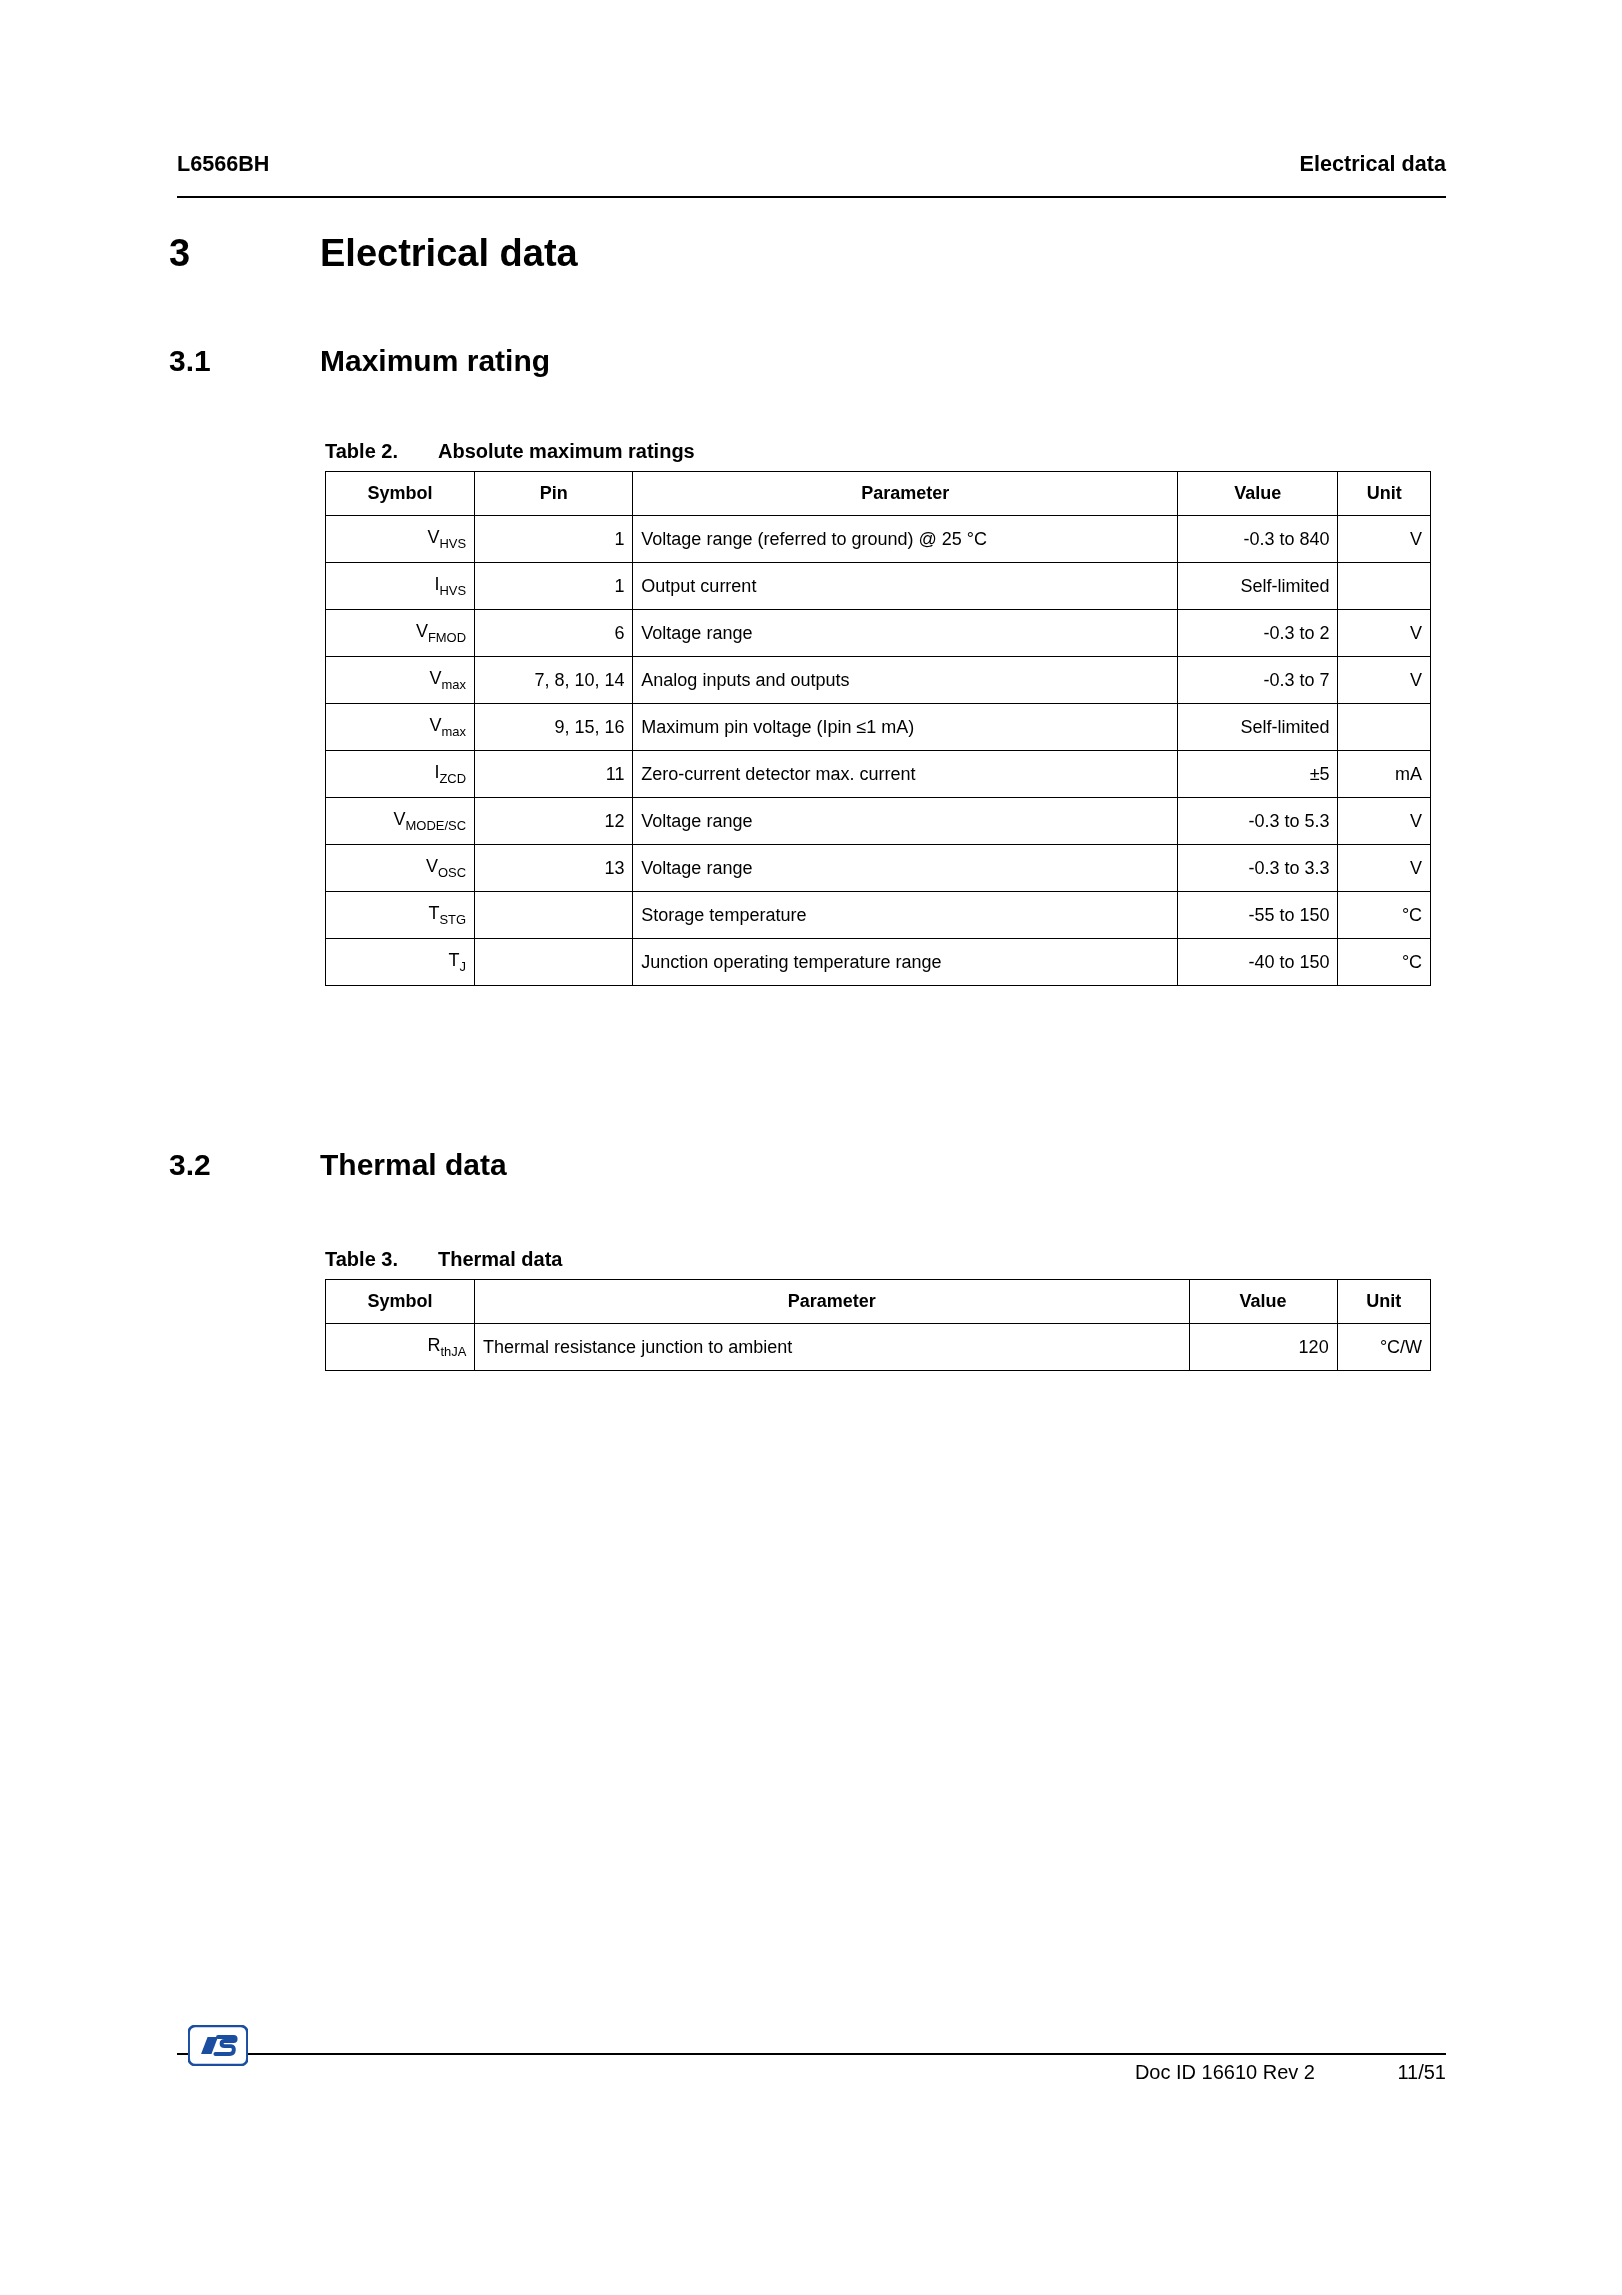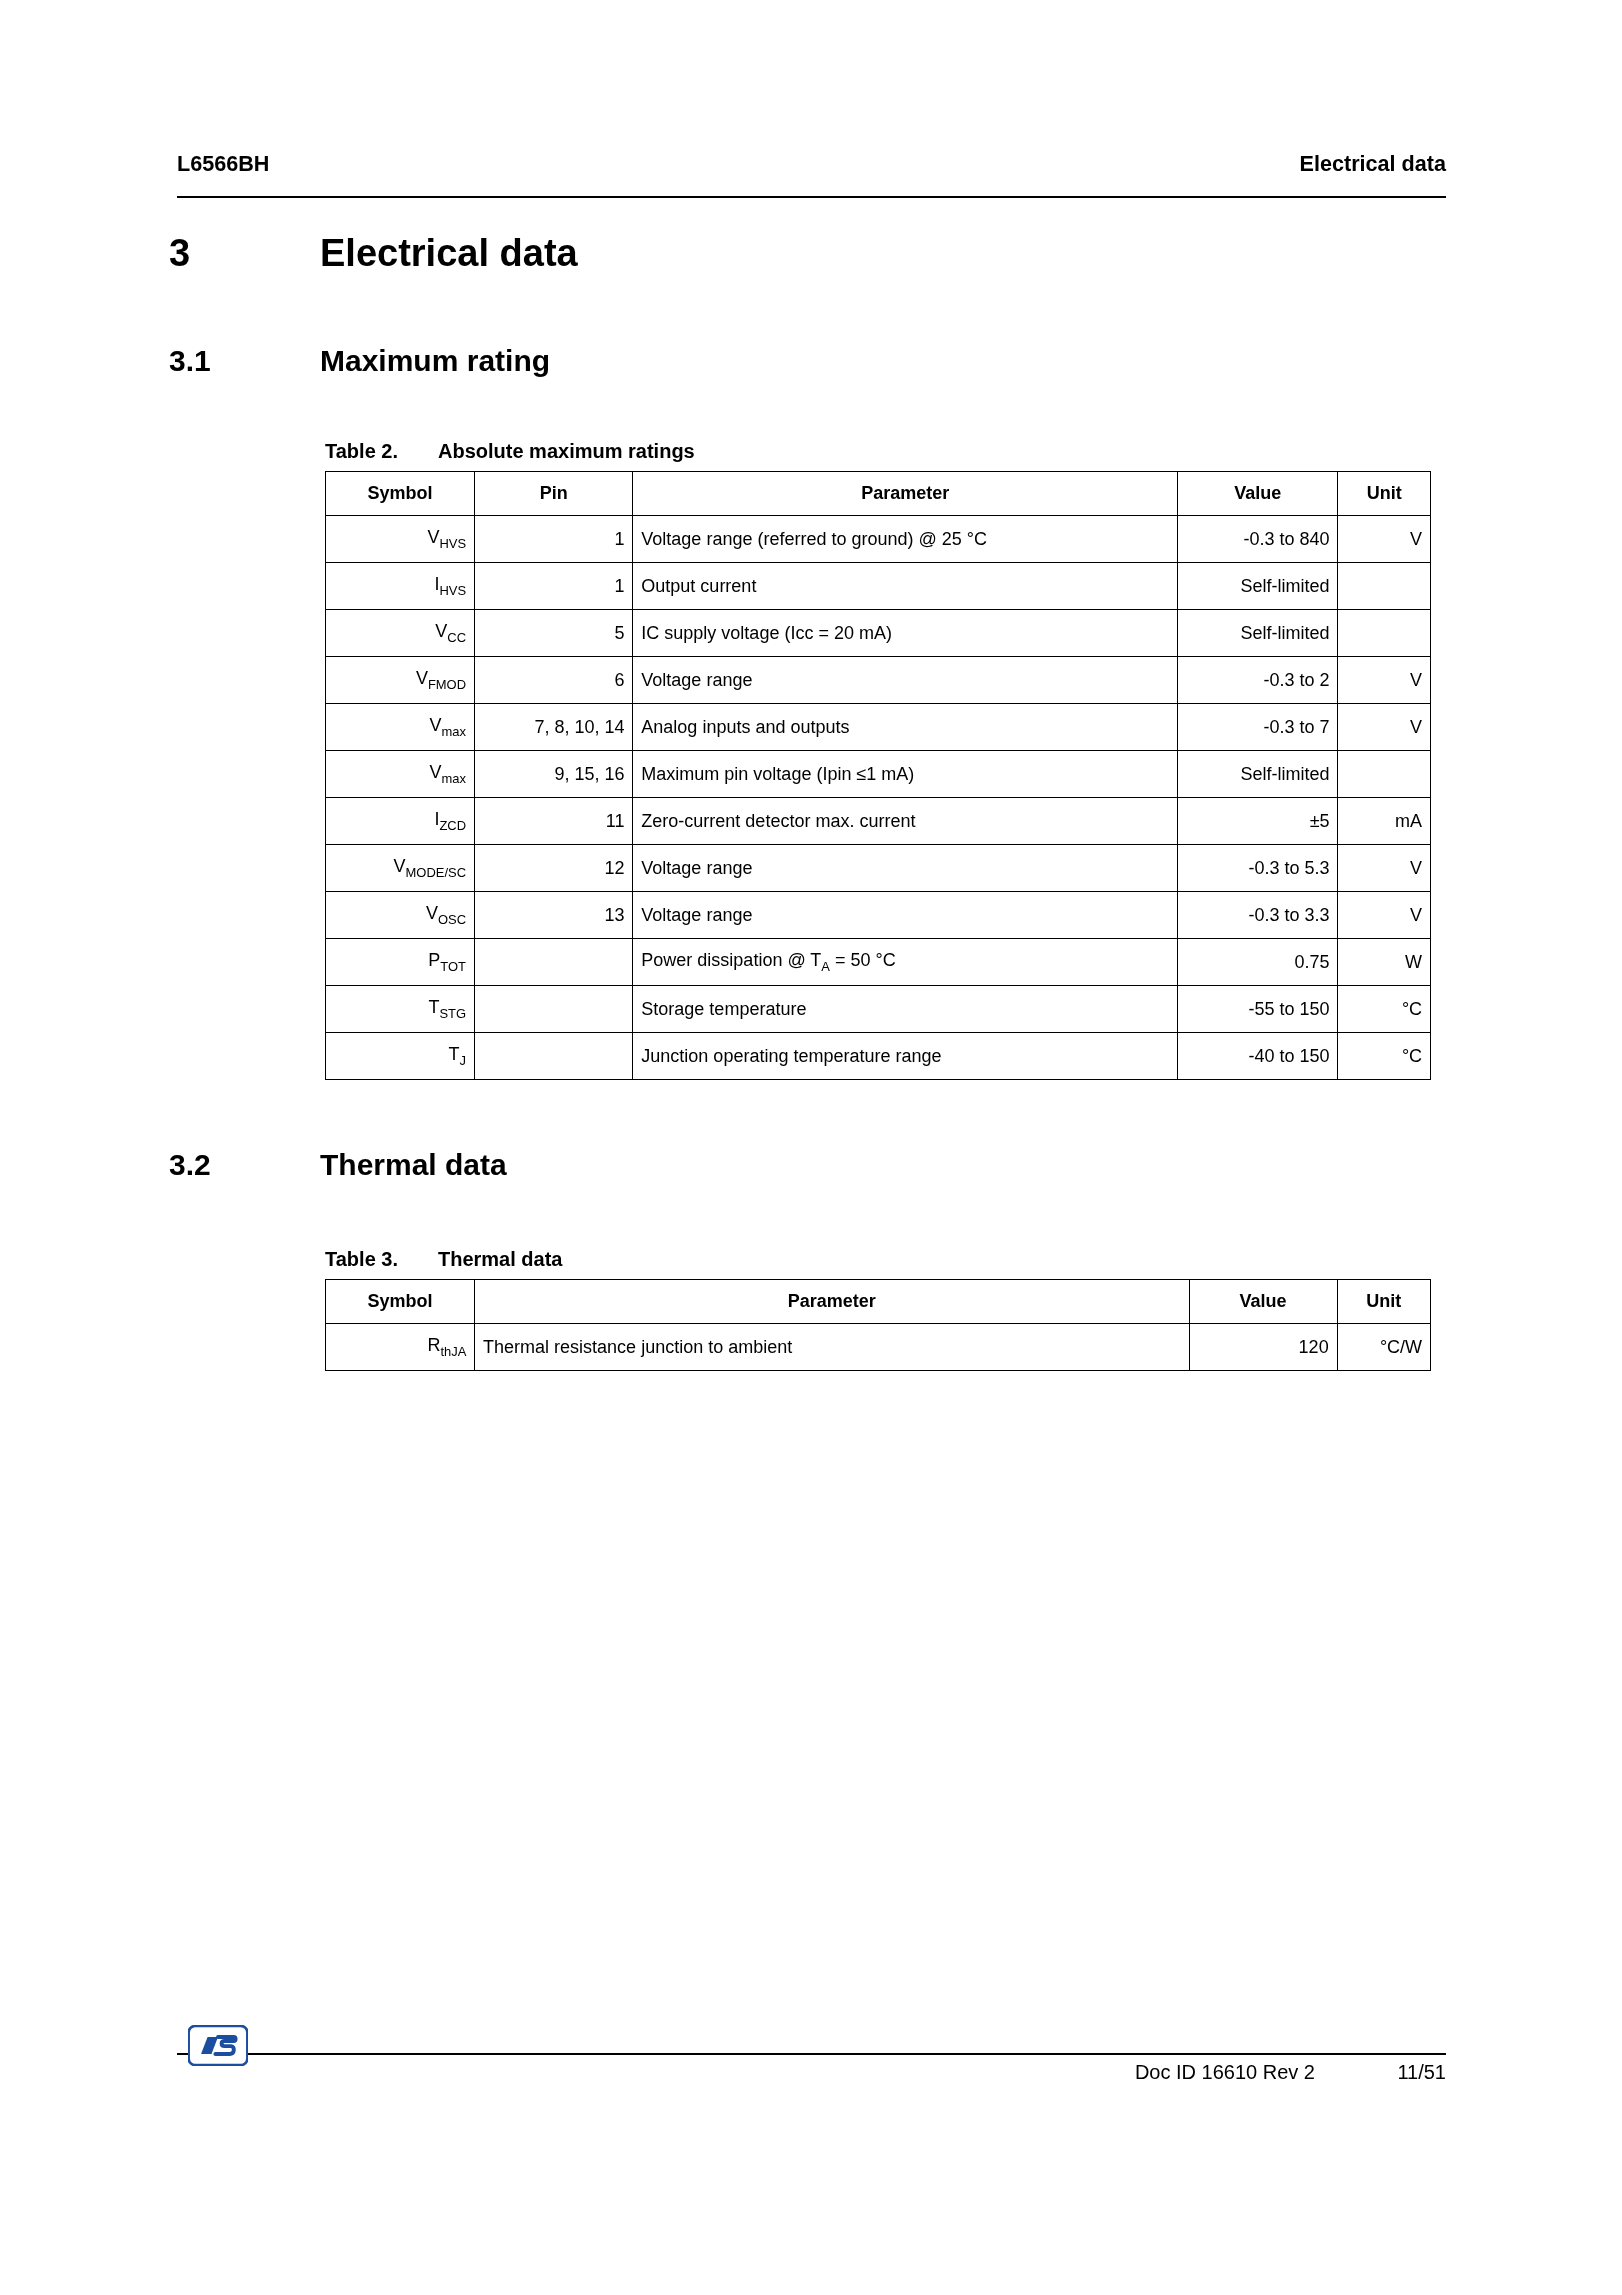--- a/index.html
+++ b/index.html
@@ -210,27 +210,20 @@
         <td class="c">V</td>
       </tr>
       <tr>
         <td class="c"><span>I</span><sub>HVS</sub></td>
         <td class="c">1</td>
         <td class="l">Output current</td>
         <td class="c">Self-limited</td>
         <td class="c"></td>
       </tr>
       <tr>
-        <td class="c"><span>V</span><sub>CC</sub></td>
-        <td class="c">5</td>
-        <td class="l">IC supply voltage (Icc = 20 mA)</td>
-        <td class="c">Self-limited</td>
-        <td class="c"></td>
-      </tr>
-      <tr>
         <td class="c"><span>V</span><sub>FMOD</sub></td>
         <td class="c">6</td>
         <td class="l">Voltage range</td>
         <td class="c">-0.3 to 2</td>
         <td class="c">V</td>
       </tr>
       <tr>
         <td class="c"><span>V</span><sub>max</sub></td>
         <td class="c">7, 8, 10, 14</td>
         <td class="l">Analog inputs and outputs</td>
@@ -257,27 +250,20 @@
         <td class="l">Voltage range</td>
         <td class="c">-0.3 to 5.3</td>
         <td class="c">V</td>
       </tr>
       <tr>
         <td class="c"><span>V</span><sub>OSC</sub></td>
         <td class="c">13</td>
         <td class="l">Voltage range</td>
         <td class="c">-0.3 to 3.3</td>
         <td class="c">V</td>
-      </tr>
-      <tr>
-        <td class="c"><span>P</span><sub>TOT</sub></td>
-        <td class="c"></td>
-        <td class="l"><span>Power dissipation @ T</span><sub>A</sub><span> = 50 °C</span></td>
-        <td class="c">0.75</td>
-        <td class="c">W</td>
       </tr>
       <tr>
         <td class="c"><span>T</span><sub>STG</sub></td>
         <td class="c"></td>
         <td class="l">Storage temperature</td>
         <td class="c">-55 to 150</td>
         <td class="c">°C</td>
       </tr>
       <tr>
         <td class="c"><span>T</span><sub>J</sub></td>

